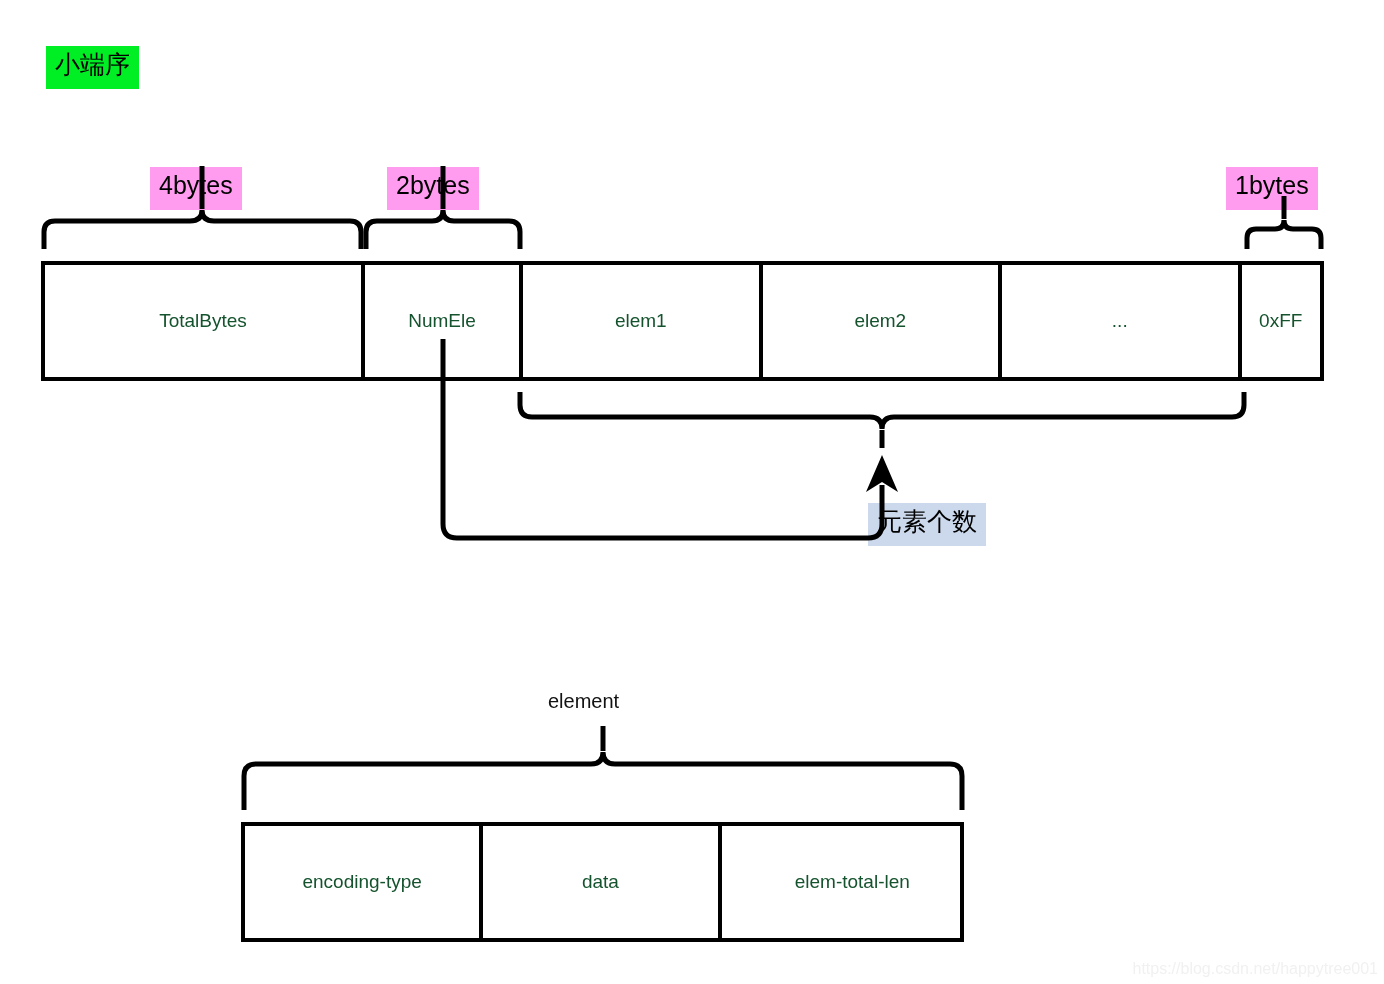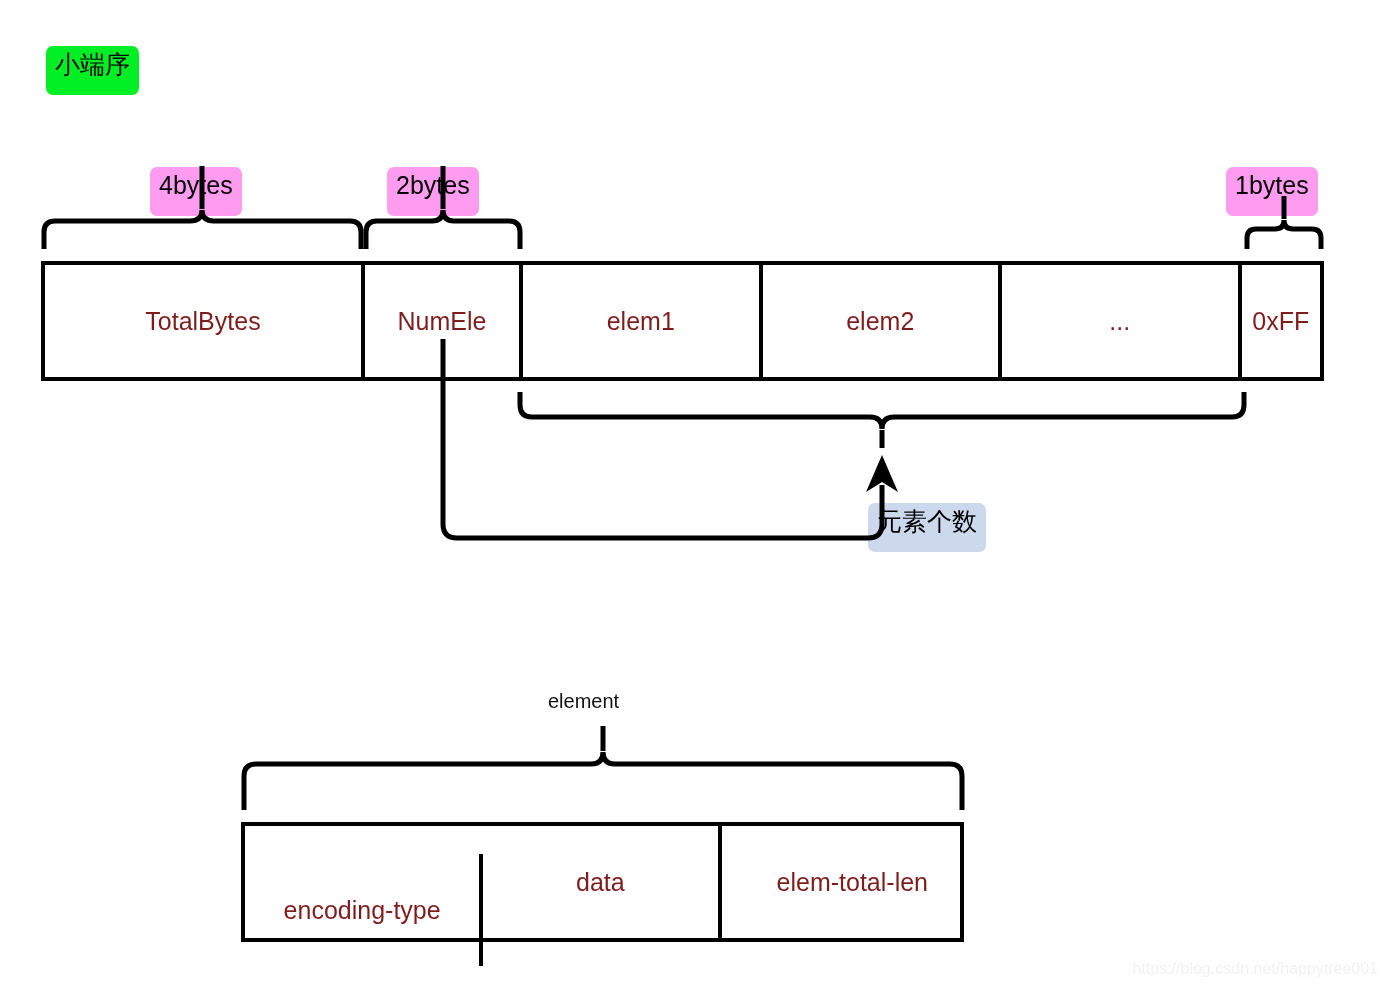--- a/index.html
+++ b/index.html
@@ -18,22 +18,21 @@
     overflow: hidden;
   }
 
   
   .tag {
     position: absolute;
     font-size: 25px;
     line-height: 1;
     color: #000000;
     white-space: nowrap;
-    padding: 6px 9px 18px 9px;
-    border-radius: 7px;
+    padding: 6px 9px 12px 9px;
   }
   .tag-green { background: #00ef24; }
   .tag-pink  { background: #ff9cf0; }
   .tag-blue  { background: #ccd9ec; }
 
   
   .txt {
     position: absolute;
     font-size: 20px;
     line-height: 1;
@@ -47,22 +46,22 @@
     display: flex;
     box-sizing: border-box;
     border: 4px solid #000000;
     background: #ffffff;
   }
   .cell {
     box-sizing: border-box;
     display: flex;
     align-items: center;
     justify-content: center;
-    font-size: 25px;
-    color: #7f1d1d;
+    font-size: 19px;
+    color: #14532d;
     border-right: 4px solid #000000;
     height: 100%;
     overflow: hidden;
     white-space: nowrap;
     text-align: center;
   }
   .cell:last-child { border-right: none; }
 
   
   #overlay {
@@ -108,21 +107,21 @@
     <div class="cell" style="width:241px;">elem2</div>
     <div class="cell" style="width:241px;">...</div>
     <div class="cell" style="width:79px;">0xFF</div>
   </div>
 
   <div class="tag tag-blue" style="left:868px; top:503px;">元素个数</div>
 
   <div class="txt" style="left:548px; top:691px;">element</div>
 
   <div class="bytetable" style="left:241px; top:822px; width:723px; height:120px;">
-    <div class="cell" style="width:241px;margin-top:28px;">encoding-type</div>
+    <div class="cell" style="width:241px;">encoding-type</div>
     <div class="cell" style="width:241px;">data</div>
     <div class="cell" style="width:241px;padding-left:23px;">elem-total-len</div>
   </div>
 
   <svg id="overlay" viewBox="0 0 1384 984">
 
     <path d="M 44,249
              L 44,232
              Q 44,221 55,221
              L 190,221

